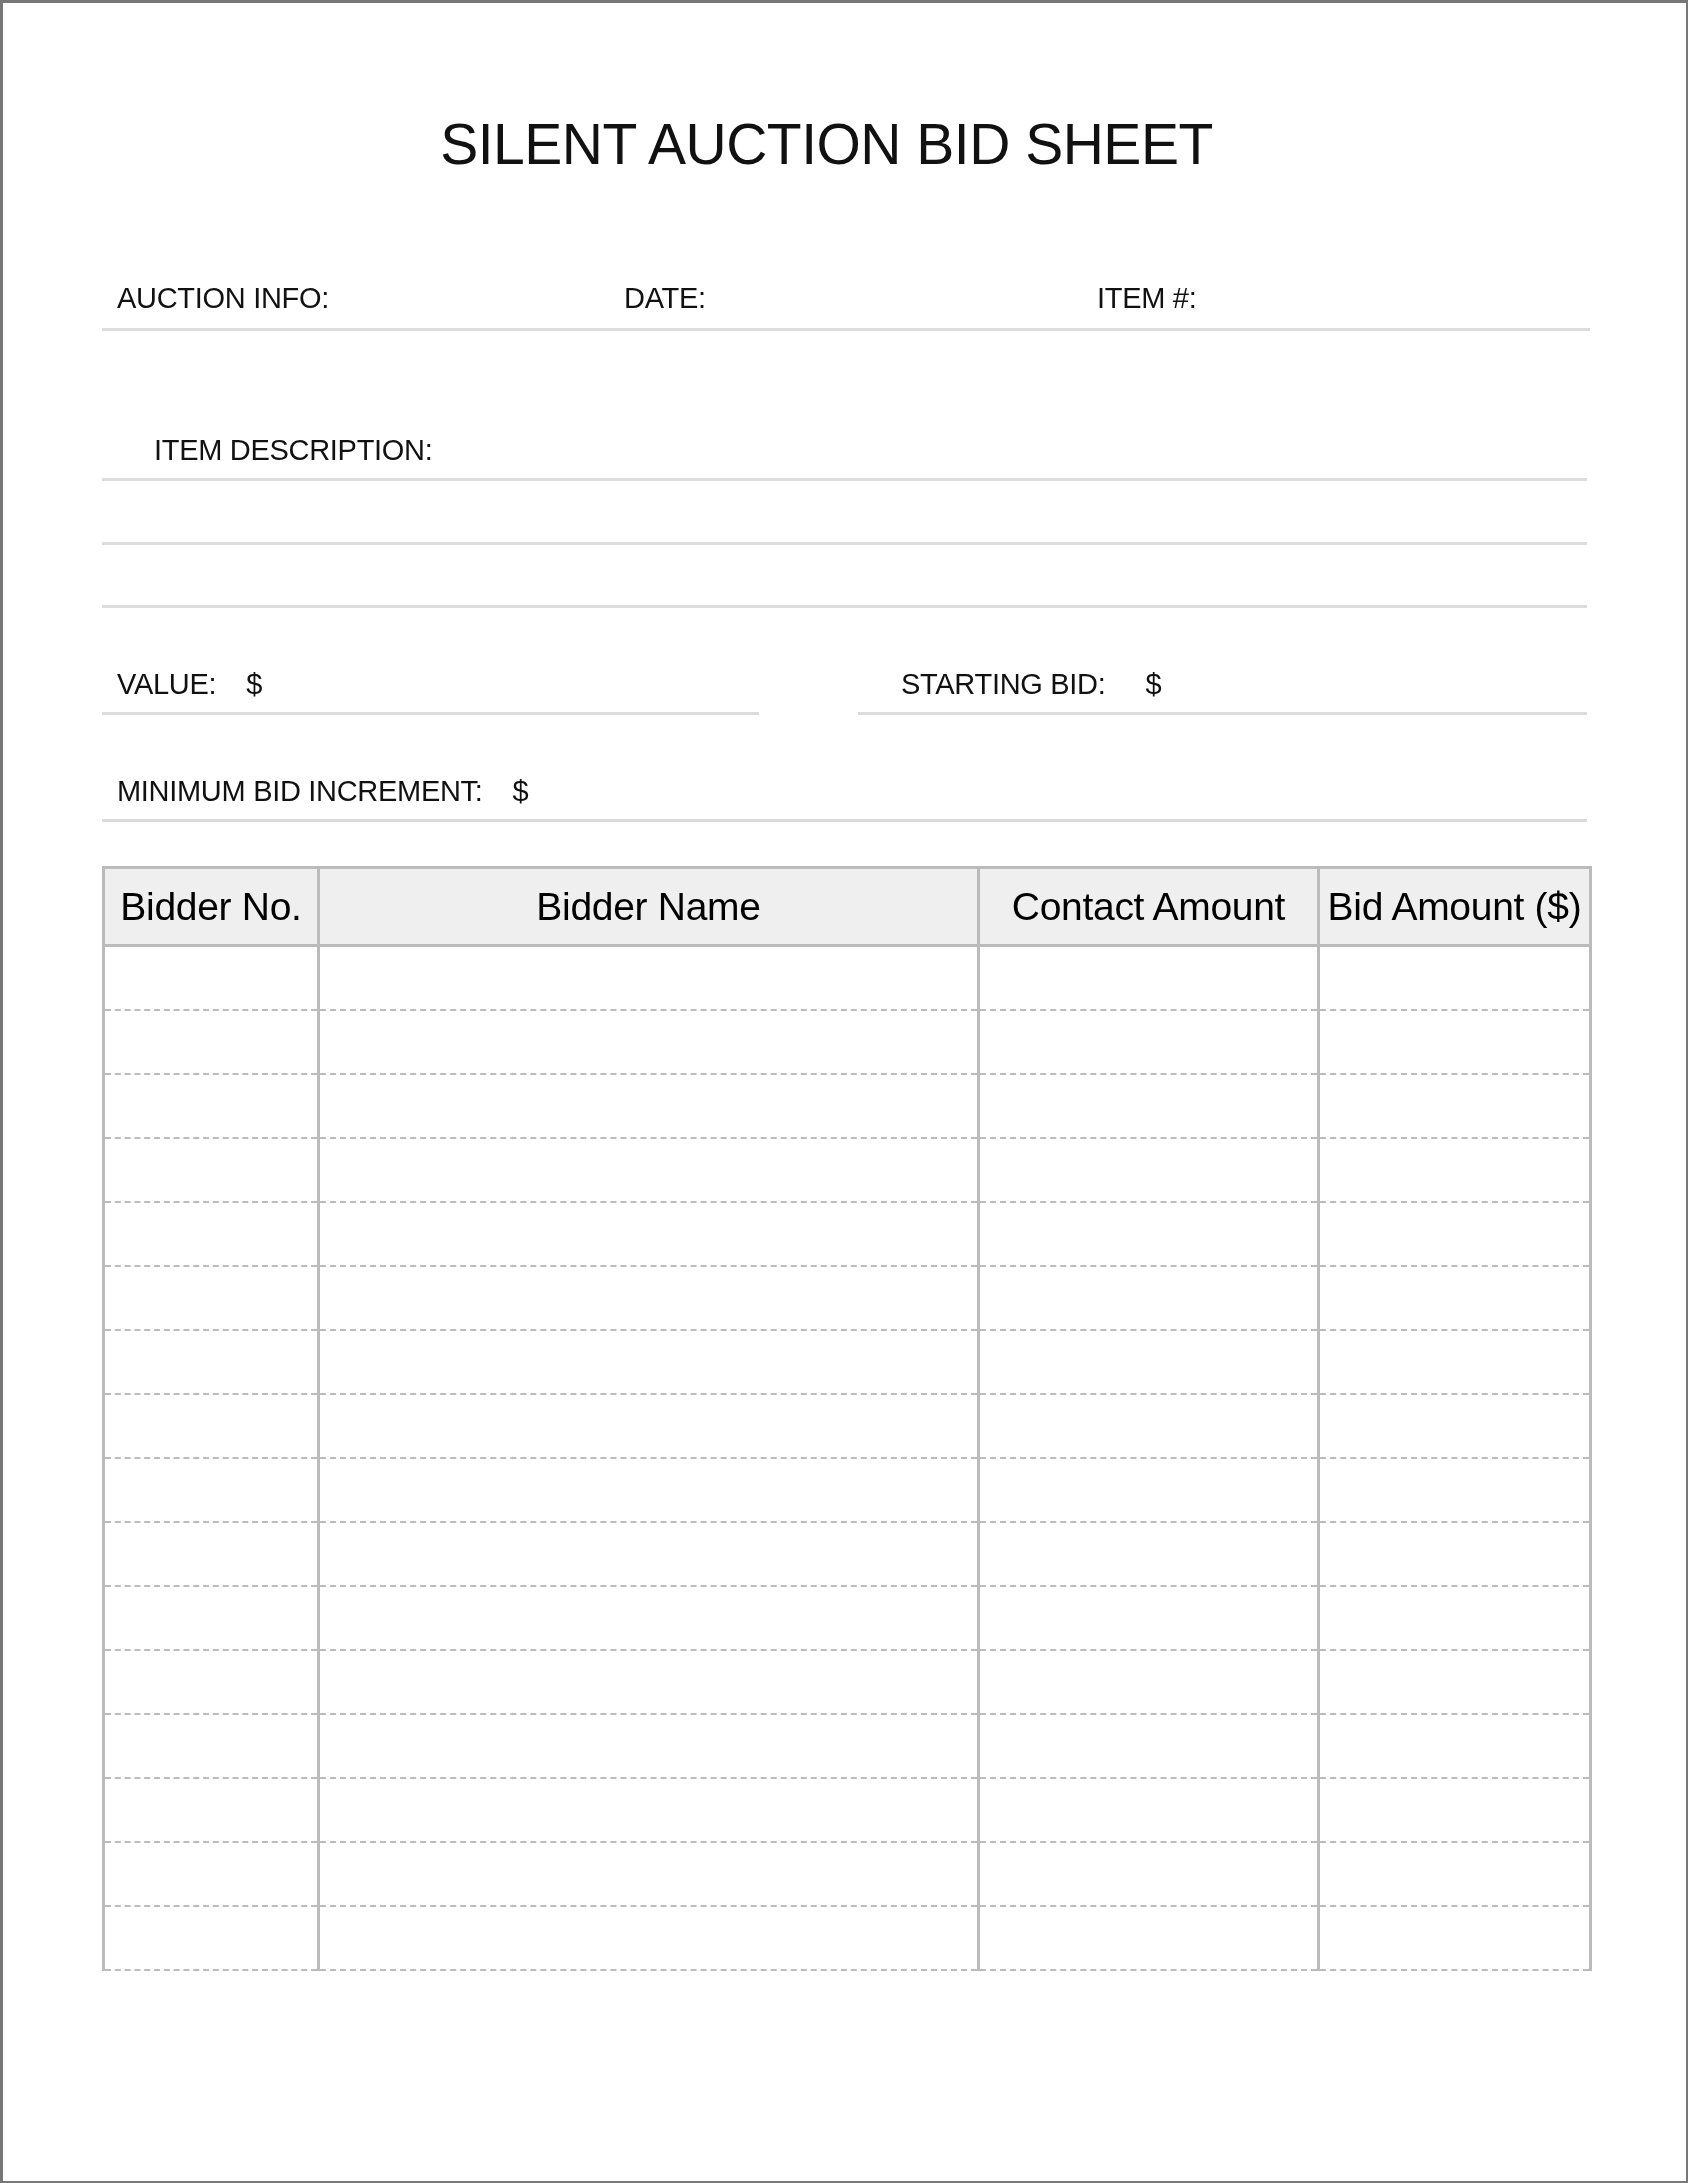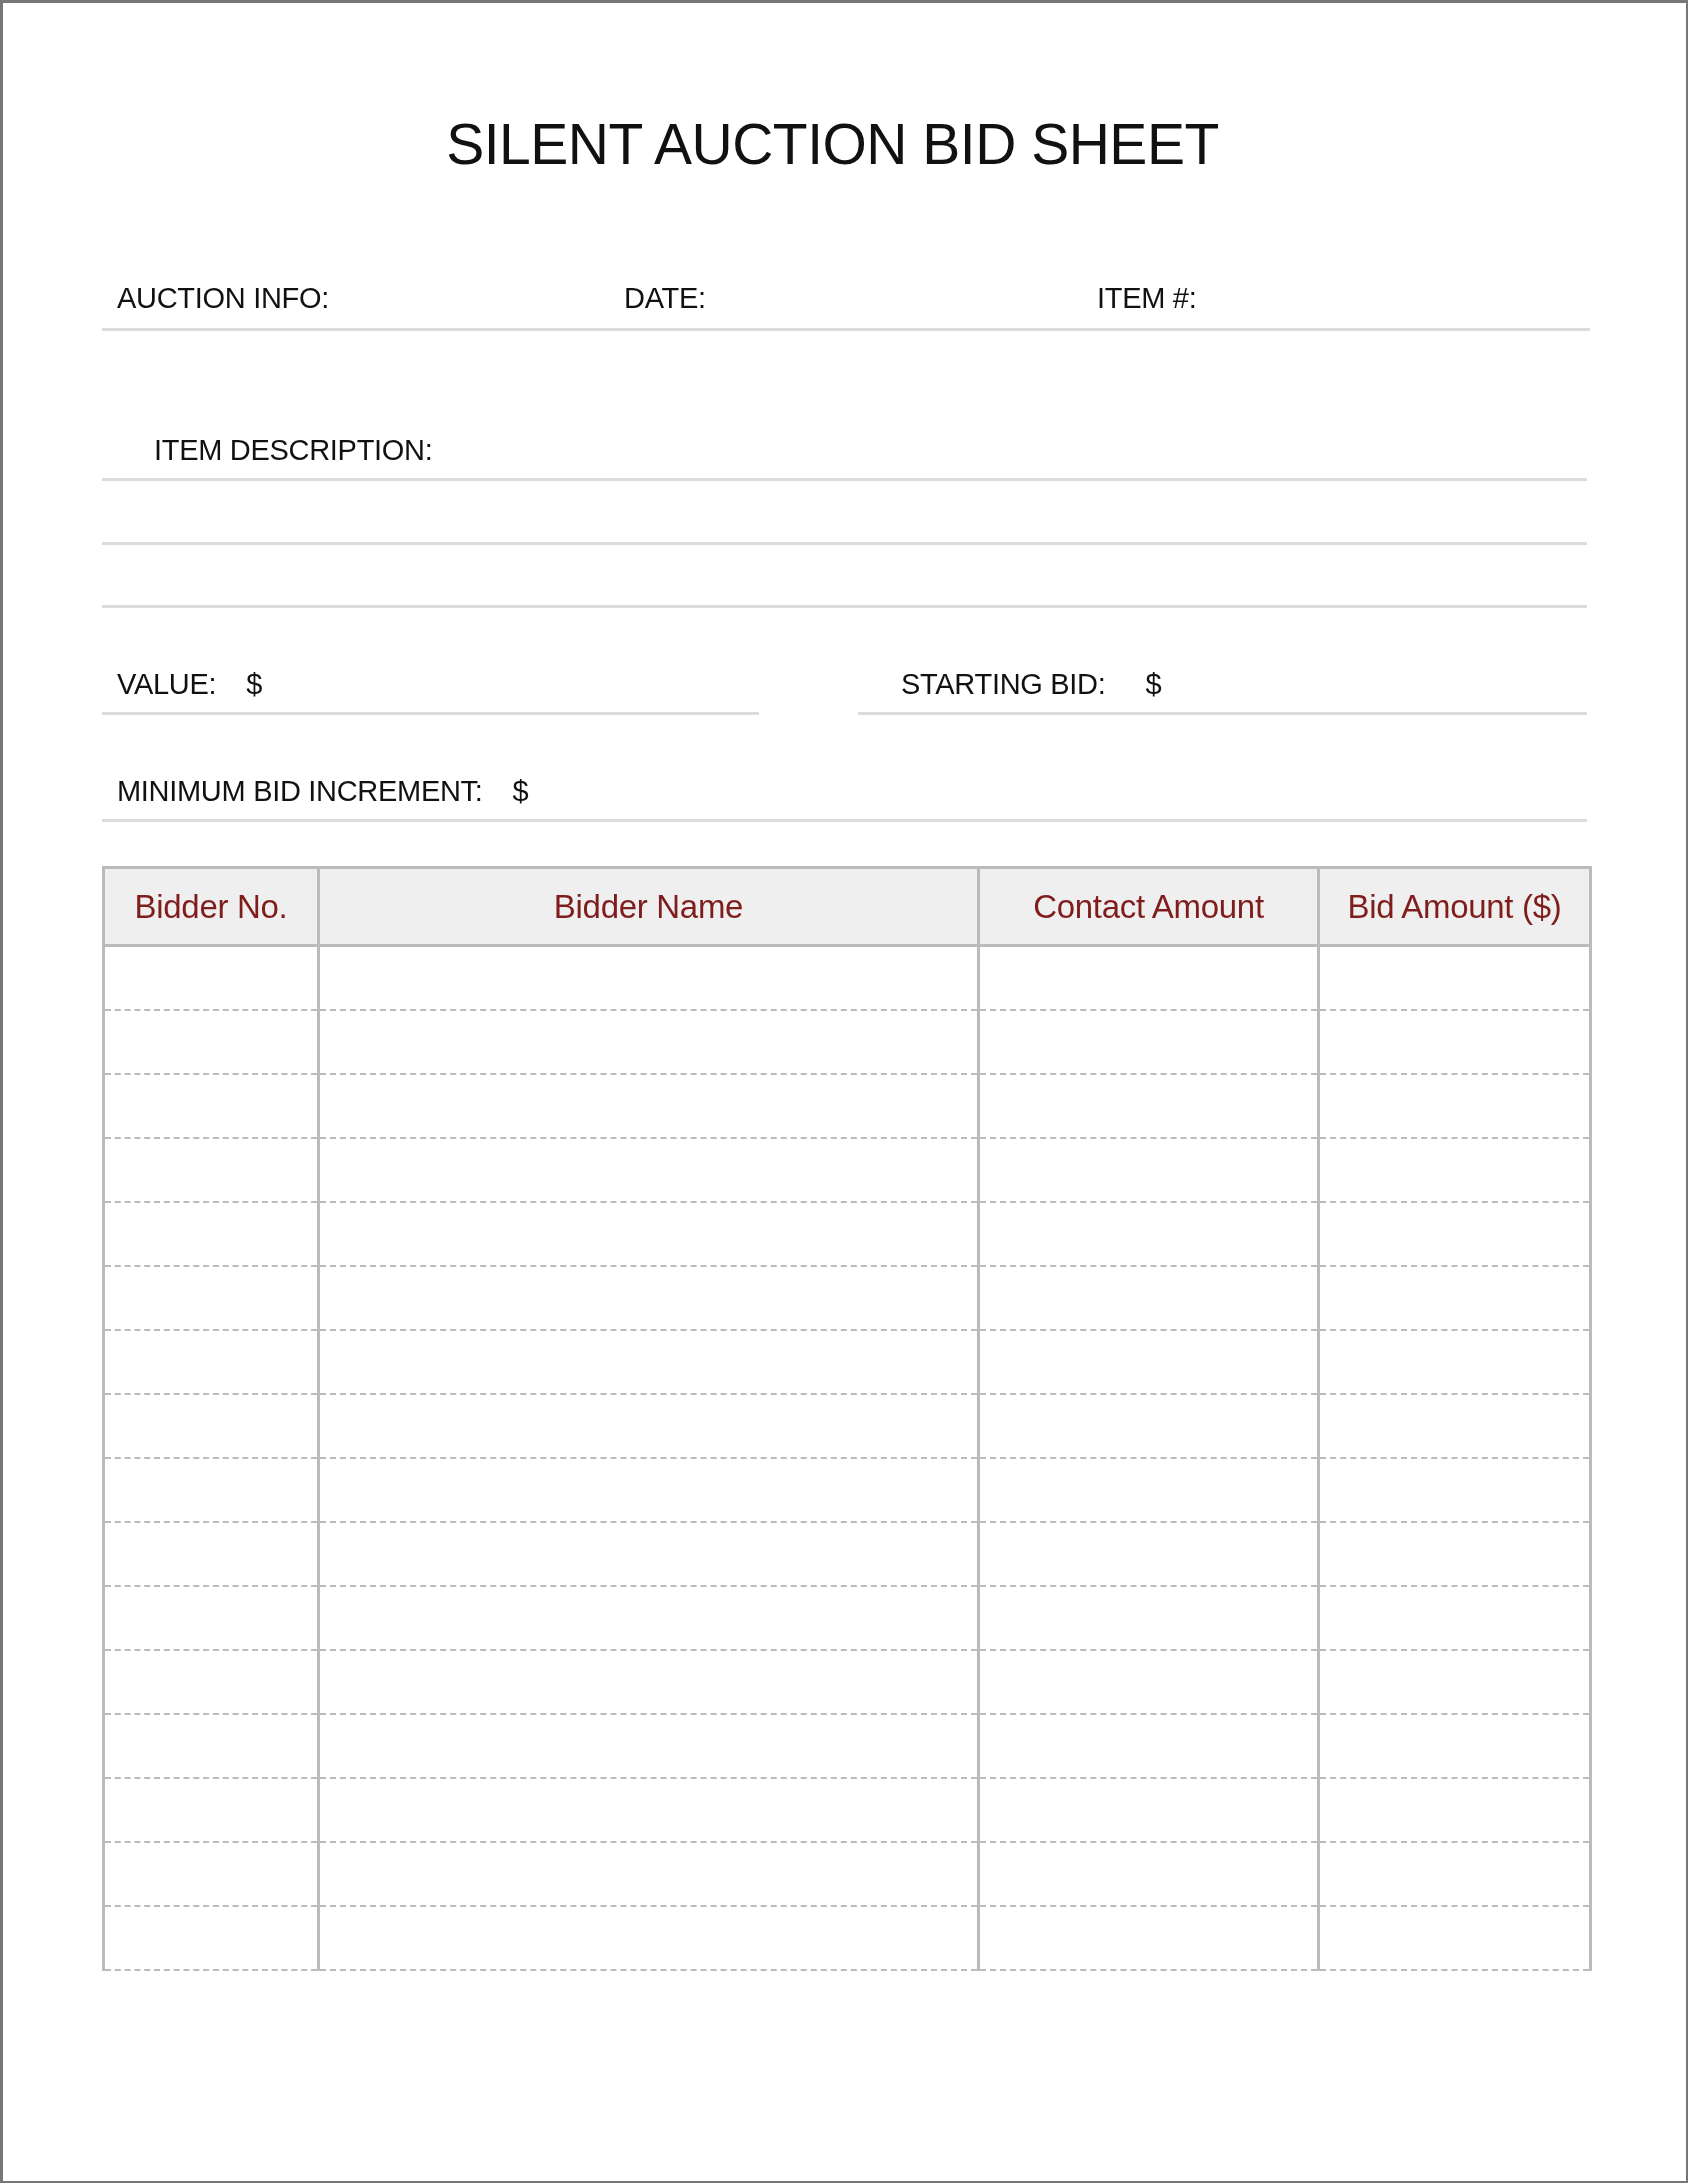--- a/index.html
+++ b/index.html
@@ -1,28 +1,28 @@
 <!DOCTYPE html>
 <html><head>
 <meta charset="utf-8">
 <style>
   html, body { margin: 0; padding: 0; background: #ffffff; }
   body { width: 1689px; height: 2184px; position: relative; overflow: hidden;
          font-family: "Liberation Sans", "DejaVu Sans", sans-serif; color: #111; }
   .page { position: absolute; left: 0; top: 0; width: 1683px; height: 2178px;
           border: 3px solid #777; background: #fff; }
-  .title { position: absolute; left: 10px; width: 1645px; top: 111px; text-align: center;
+  .title { position: absolute; left: 4px; width: 1645px; top: 111px; text-align: center;
            font-size: 57px; letter-spacing: -0.5px; font-weight: normal; color: #111; }
   .label { position: absolute; font-size: 29px; color: #111; white-space: nowrap; letter-spacing: -0.3px; }
   .hline { position: absolute; height: 3px; background: #dcdcdc; }
   .dollar { display: inline-block; margin-left: 30px; }
   table.bids { position: absolute; left: 102px; top: 866px; width: 1487px;
                border-collapse: collapse; table-layout: fixed; }
   table.bids th { background: #efefef; border: 3px solid #bbbbbb; height: 75px;
-                  font-weight: normal; font-size: 33px; color: #7f1d1d; padding: 0; letter-spacing: -0.3px; }
+                  font-weight: normal; font-size: 39px; color: #000000; padding: 0; letter-spacing: -0.3px; }
   table.bids td { height: 62px; border-left: 3px solid #bbbbbb; border-right: 3px solid #bbbbbb;
                   border-bottom: 2px dashed #bcbcbc; padding: 0; }
 </style>
 </head>
 <body>
 
 <div class="page"></div>
 
 <div class="title">SILENT AUCTION BID SHEET</div>
 

